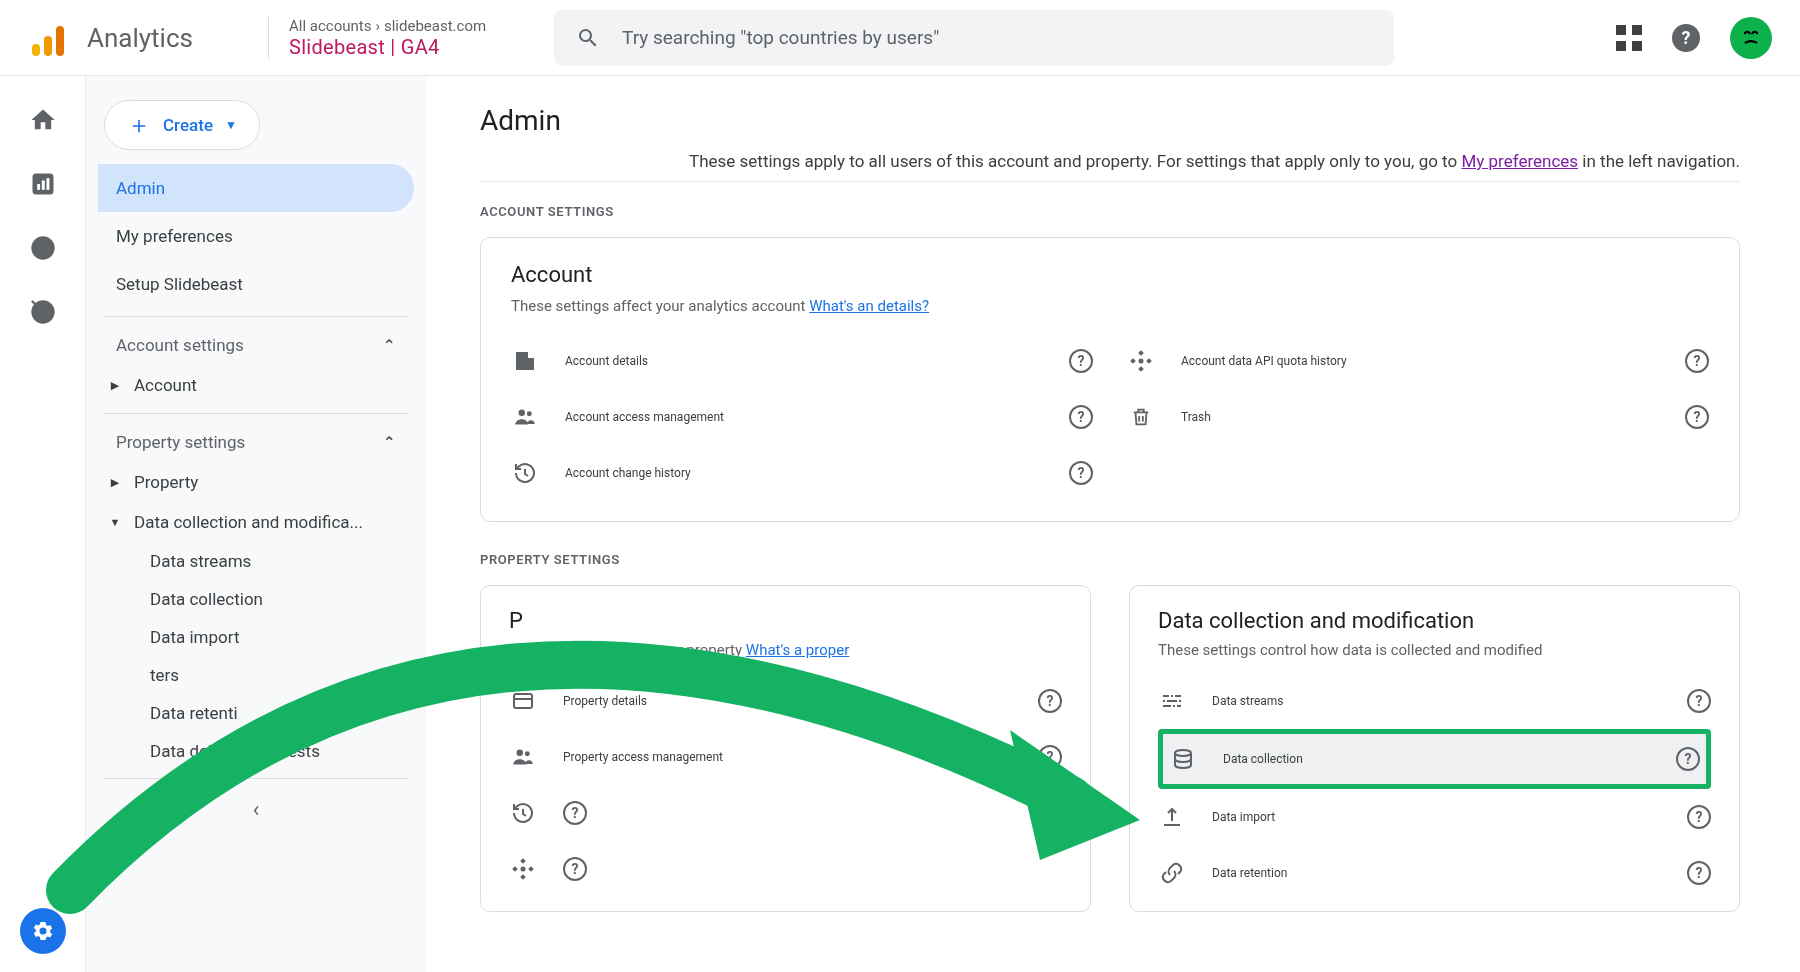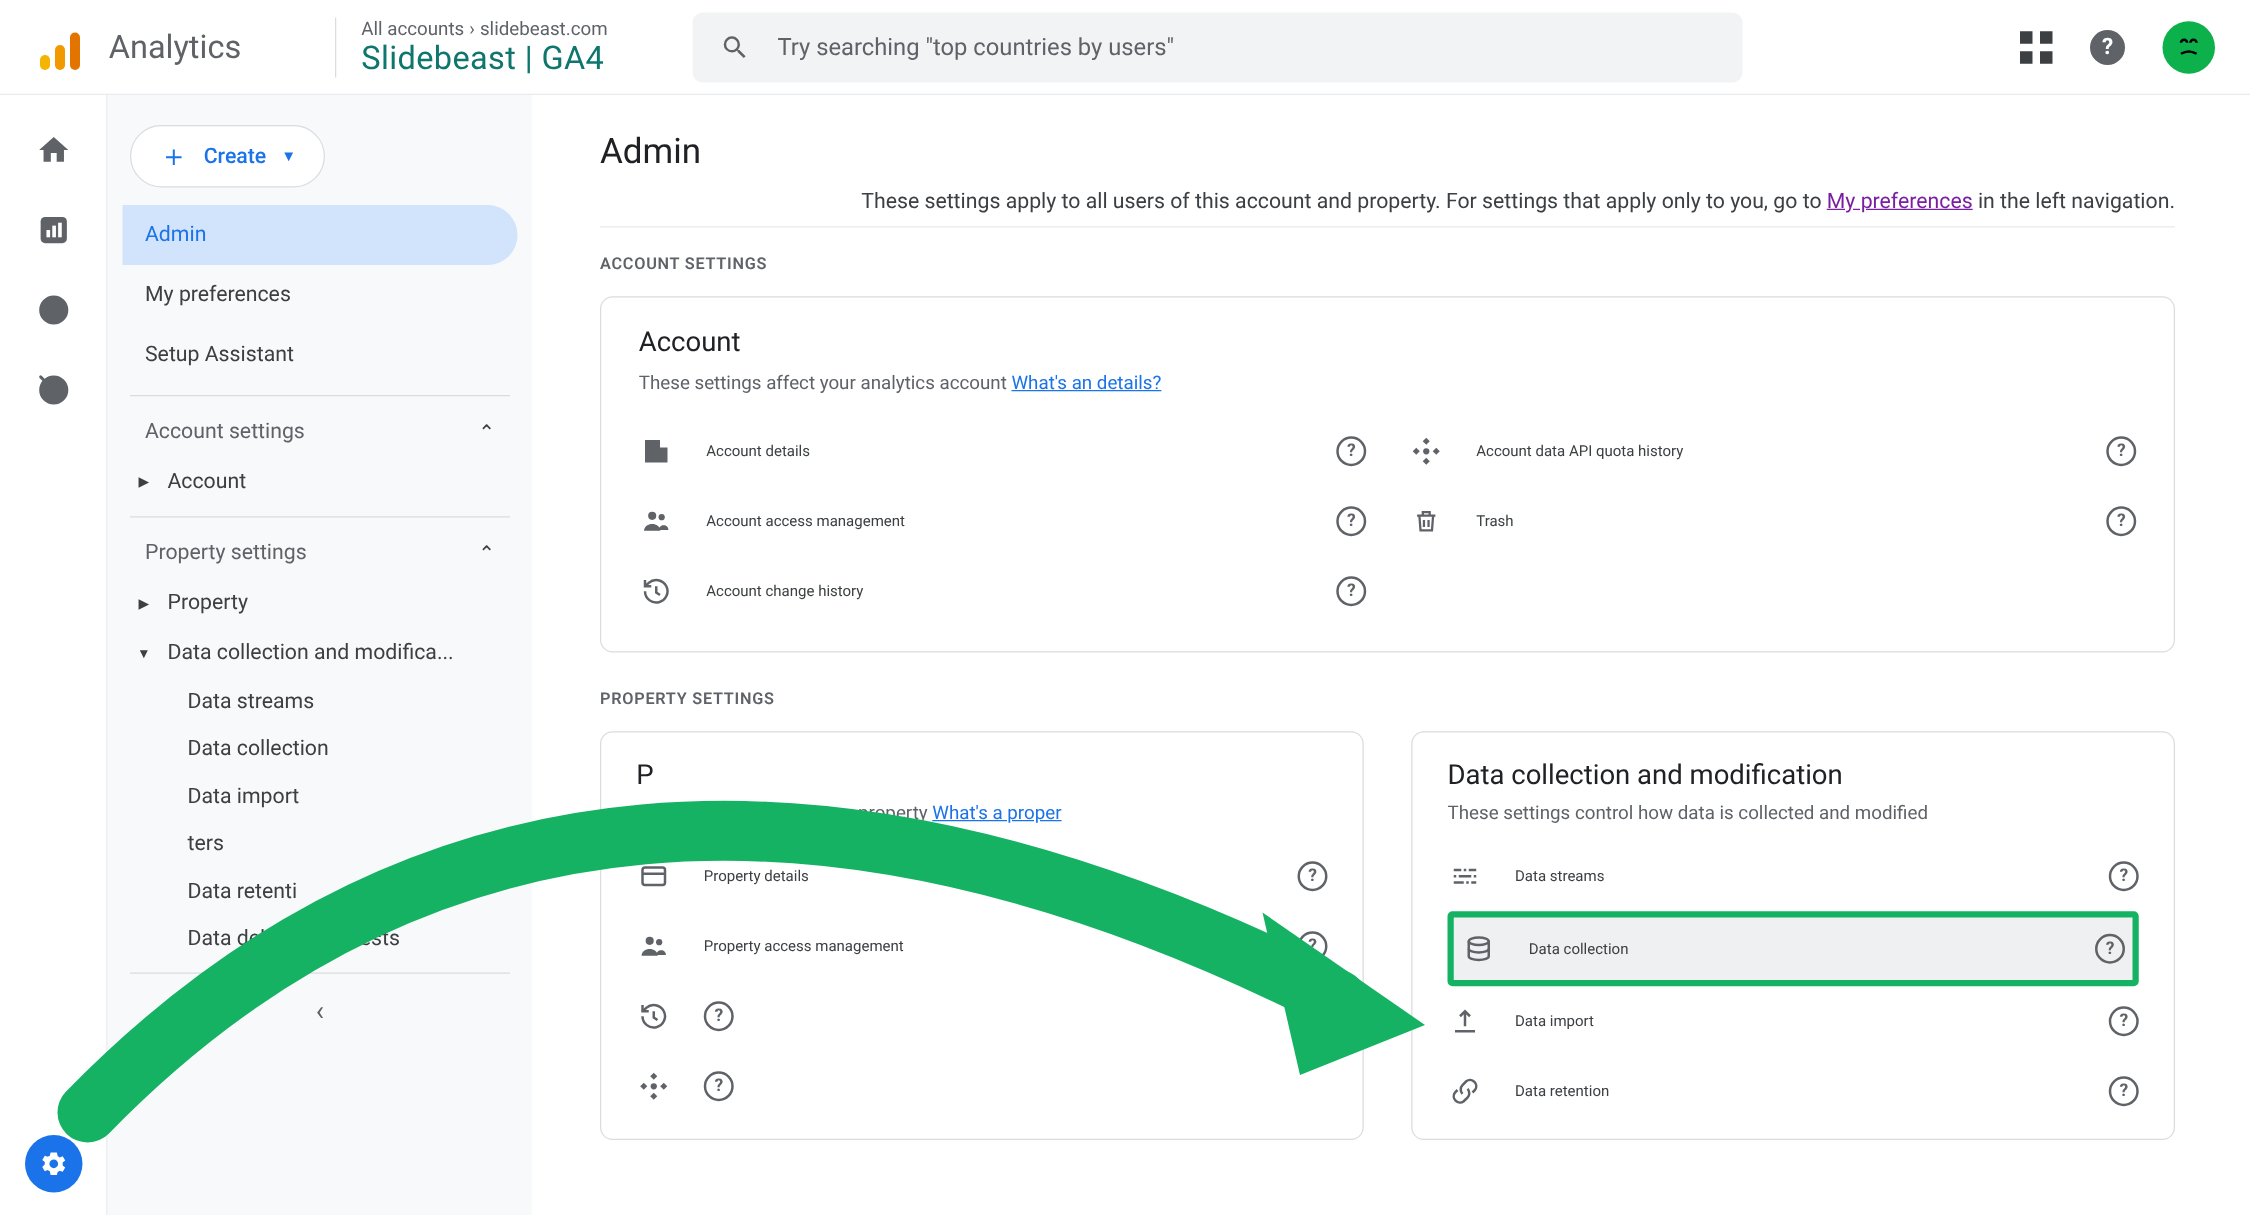--- a/index.html
+++ b/index.html
@@ -8,21 +8,21 @@
   
   .header { display:flex; align-items:center; height:76px; padding:0 28px; border-bottom:1px solid #e8eaed; }
   .logo-area { display:flex; align-items:center; gap:23px; width:240px; }
   .logo-icon { width:36px; height:36px; position:relative; }
   .logo-icon .bar1{position:absolute;left:4px;bottom:0;width:8px;height:12px;background:#f4b400;border-radius:4px;}
   .logo-icon .bar2{position:absolute;left:16px;bottom:0;width:8px;height:20px;background:#f29900;border-radius:4px;}
   .logo-icon .bar3{position:absolute;left:28px;bottom:0;width:8px;height:30px;background:#e37400;border-radius:4px;}
   .product-name { font-size:26px; color:#5f6368; }
   .breadcrumb-area { display:flex; flex-direction:column; padding:0 20px; border-left:1px solid #dadce0; min-width:280px; }
   .crumb-top { font-size:15px; color:#5f6368; display:flex; align-items:flex-end; gap:4px; }
-  .crumb-bottom { font-size:26px; color:#0f766e; letter-spacing:0.3px; }
+  .crumb-bottom { font-size:20px; color:#be185d; letter-spacing:0.3px; }
 
   .search { flex:0 0 840px; height:56px; margin-left:6px; background:#f1f3f4; border-radius:8px; display:flex; align-items:center; padding:0 22px; gap:22px; }
   .search input { border:none; background:transparent; font-size:19px; color:#5f6368; outline:none; flex:1; }
   .search input::placeholder{color:#5f6368;}
 
   .header-right { margin-left:auto; display:flex; align-items:center; gap:30px; }
   .apps-icon{display:grid;grid-template-columns:repeat(2,10px);grid-template-rows:repeat(2,10px);gap:6px;}
   .apps-icon span{width:10px;height:10px;background:#3c4043;}
   .help-circle{width:28px;height:28px;border-radius:50%;background:#5f6368;color:#fff;display:flex;align-items:center;justify-content:center;font-size:18px;font-weight:bold;}
   .avatar{width:42px;height:42px;border-radius:50%;background:#0db14b;display:flex;align-items:center;justify-content:center;}
@@ -158,21 +158,21 @@
 
   <div class="sidebar">
     <button class="create-btn">
       <span class="plus">＋</span>
       <span>Create</span>
       <span class="chev">▼</span>
     </button>
 
     <div class="side-item active">Admin</div>
     <div class="side-item">My preferences</div>
-    <div class="side-item">Setup Assistant</div>
+    <div class="side-item">Setup Slidebeast</div>
 
     <hr class="side-hr">
     <div class="side-section">
       <span>Account settings</span>
       <span class="chev-up">⌃</span>
     </div>
     <div class="side-sub">
       <span class="tri">▶</span>
       <span>Account</span>
     </div>

